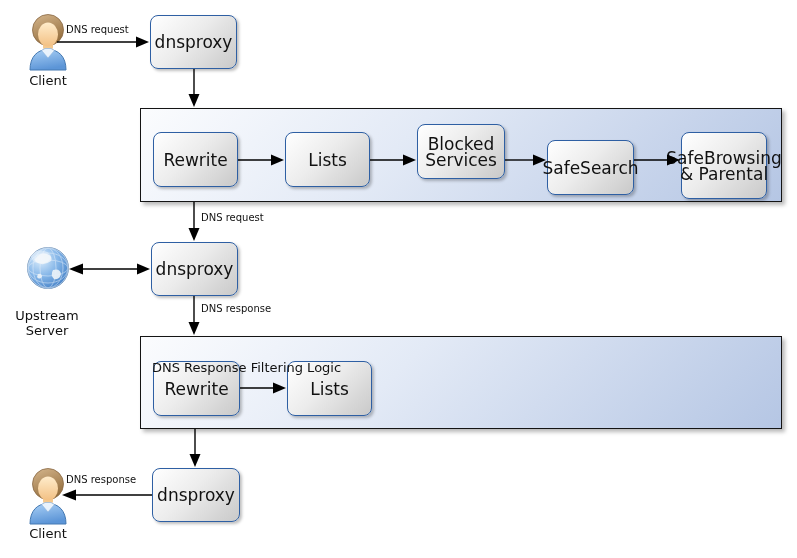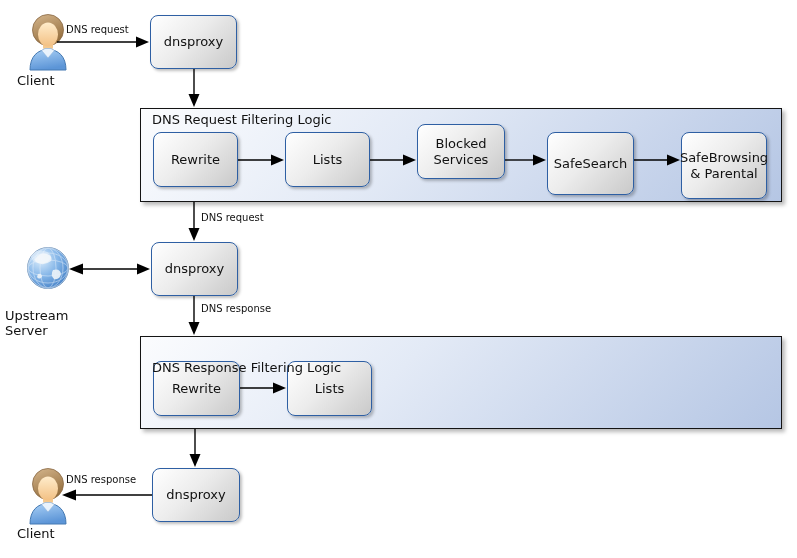--- a/index.html
+++ b/index.html
@@ -15,27 +15,27 @@
   }
   .container-title{
     position:absolute;font-size:13px;white-space:nowrap;z-index:4;
   }
   .node{
     position:absolute;box-sizing:border-box;z-index:3;
     border:1.5px solid #2e5fa3;border-radius:8px;
     background:linear-gradient(135deg,#ffffff 0%,#ececec 45%,#c9c9c9 100%);
     box-shadow:2px 2px 3px rgba(0,0,0,0.25);
     display:flex;align-items:center;justify-content:center;
-    text-align:center;font-size:13px;line-height:16px;padding:8px;
+    text-align:center;font-size:17px;line-height:16px;padding:8px;
   }
   .icon-wrap{position:absolute;z-index:2;}
   .arrows{position:absolute;left:0;top:0;z-index:5;pointer-events:none;}
   .edge-label{position:absolute;font-size:10px;white-space:nowrap;z-index:6;}
   .edge-label.wrap{white-space:normal;text-align:center;line-height:14px;}
-  .actor-label{position:absolute;font-size:13px;line-height:15px;z-index:6;}
+  .actor-label{position:absolute;font-size:13px;text-align:center;line-height:15px;z-index:6;}
 </style>
 </head>
 <body>
 
 <div class="canvas">
 
   <svg width="0" height="0" style="position:absolute" aria-hidden="true">
     <defs>
       <linearGradient id="hairG" x1="0" y1="0" x2="0.4" y2="1">
         <stop offset="0" stop-color="#d5b68d"></stop>
@@ -51,21 +51,20 @@
       </linearGradient>
       <radialGradient id="globeG" cx="0.32" cy="0.28" r="0.85">
         <stop offset="0" stop-color="#ddeefc"></stop>
           <stop offset="0.5" stop-color="#85b6e8"></stop>
           <stop offset="1" stop-color="#3d7ac2"></stop>
       </radialGradient>
     </defs>
   </svg>
 
   <div class="container-box" style="left:140px;top:108px;width:642px;height:94px"></div>
-  <div class="container-title" style="left:152px;top:112px">DNS Request Filtering Logic</div>
 
   <div class="container-box" style="left:140px;top:336px;width:642px;height:93px"></div>
   <div class="container-title" style="left:152px;top:360px">DNS Response Filtering Logic</div>
 
   <div class="icon-wrap" style="left:27px;top:13px">
     <svg width="42" height="58" viewBox="0 0 42 58">
       <circle cx="21" cy="17" r="15.5" fill="url(#hairG)" stroke="#8a6a45" stroke-width="0.8"></circle>
       <rect x="16" y="26" width="10" height="11" rx="3" fill="#f4c98f"></rect>
       <ellipse cx="21" cy="21.5" rx="10" ry="12" fill="url(#faceG)"></ellipse>
       <path d="M3,57 C3,43.5 10.5,36.5 21,36.5 C31.5,36.5 39,43.5 39,57 Z" fill="url(#shirtG)" stroke="#4479b2" stroke-width="1"></path>
@@ -156,21 +155,21 @@
     </g>
   </svg>
 
   <div class="node" style="left:150px;top:15px;width:87px;height:54px">dnsproxy</div>
   <div class="node" style="left:151px;top:242px;width:87px;height:54px">dnsproxy</div>
   <div class="node" style="left:152px;top:468px;width:88px;height:54px">dnsproxy</div>
 
   <div class="node" style="left:153px;top:132px;width:85px;height:55px">Rewrite</div>
   <div class="node" style="left:285px;top:132px;width:85px;height:55px">Lists</div>
   <div class="node" style="left:417px;top:124px;width:88px;height:55px">Blocked Services</div>
-  <div class="node" style="left:547px;top:132px;width:87px;height:63px">SafeSearch</div>
+  <div class="node" style="left:547px;top:140px;width:87px;height:55px">SafeSearch</div>
   <div class="node" style="left:681px;top:132px;width:86px;height:67px">SafeBrowsing &amp; Parental</div>
 
   <div class="node" style="left:153px;top:361px;width:87px;height:55px">Rewrite</div>
   <div class="node" style="left:287px;top:361px;width:85px;height:55px">Lists</div>
 
   <div class="edge-label" style="left:66px;top:24px">DNS request</div>
   <div class="edge-label" style="left:201px;top:212px">DNS request</div>
   <div class="edge-label" style="left:201px;top:303px">DNS response</div>
   <div class="edge-label" style="left:66px;top:474px">DNS response</div>
 

